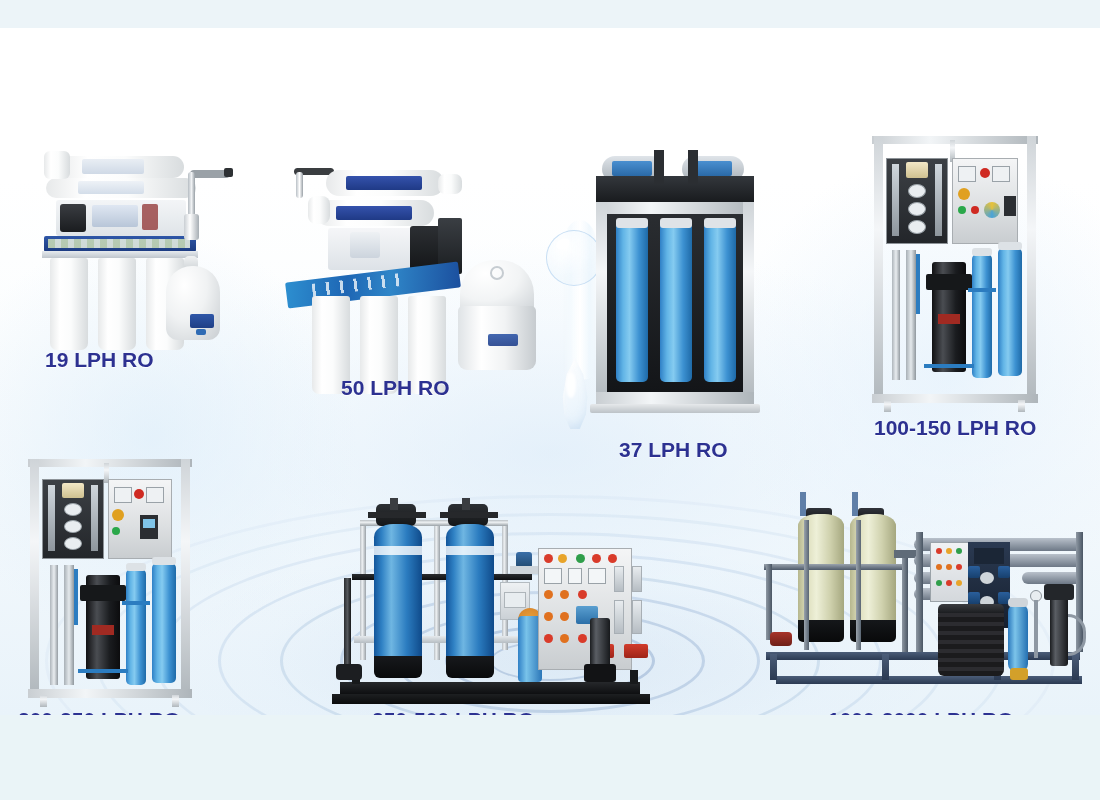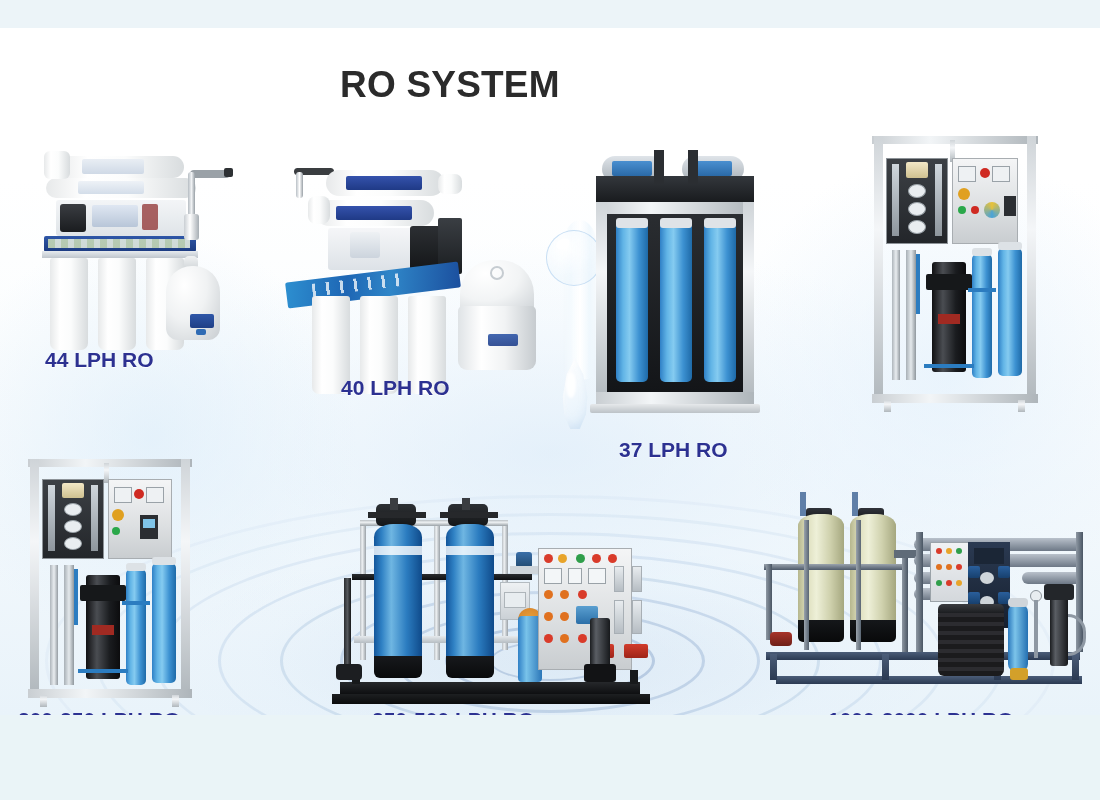--- a/index.html
+++ b/index.html
@@ -229,21 +229,21 @@
       <div class="px" style="left:152px;top:32px;width:40px;height:8px;background:#9aa1a7;border-radius:4px;"></div>
       <div class="px" style="left:150px;top:34px;width:7px;height:44px;background:linear-gradient(to right,#b5bcc2,#f0f2f4,#98a0a6);border-radius:3px;"></div>
       <div class="px" style="left:146px;top:76px;width:15px;height:26px;background:linear-gradient(to right,#c9ced3,#ffffff 40%,#a7aeb4);border-radius:3px;"></div>
       <div class="px" style="left:186px;top:30px;width:9px;height:9px;background:#2e3134;border-radius:2px;"></div>
 
       <div class="px" style="left:146px;top:118px;width:14px;height:14px;background:linear-gradient(to bottom,#f0f2f3,#cfd4d7);border-radius:5px 5px 0 0;"></div>
       <div class="px" style="left:128px;top:128px;width:54px;height:74px;background:radial-gradient(ellipse at 34% 26%,#ffffff 0%,#f0f2f3 45%,#c8cdd1 100%);border-radius:26px 26px 12px 12px;"></div>
       <div class="px" style="left:152px;top:176px;width:24px;height:14px;background:linear-gradient(to bottom,#2f57a8,#1f3f86);border-radius:2px;"></div>
       <div class="px" style="left:158px;top:191px;width:10px;height:6px;background:#2f6bb4;border-radius:2px;"></div>
     </div>
-    <div class="lbl" style="left:45px;top:320px;">44 LPH RO</div>
+    <div class="lbl" style="left:45px;top:320px;">19 LPH RO</div>
 
     <div class="prod" style="left:288px;top:128px;width:230px;height:205px;">
 
       <div class="px" style="left:6px;top:12px;width:40px;height:7px;background:#3a3d40;border-radius:4px;"></div>
       <div class="px" style="left:8px;top:16px;width:7px;height:26px;background:linear-gradient(to right,#b9c0c6,#ffffff,#9aa1a7);border-radius:3px;"></div>
 
       <div class="px hsg-white" style="left:38px;top:14px;width:118px;height:26px;border-radius:13px;"></div>
       <div class="px" style="left:58px;top:20px;width:76px;height:14px;background:linear-gradient(to bottom,#3452ac,#1f3a86);border-radius:2px;"></div>
       <div class="px hsg-white" style="left:150px;top:18px;width:24px;height:20px;border-radius:7px;"></div>
       <div class="px hsg-white" style="left:28px;top:44px;width:118px;height:26px;border-radius:13px;"></div>
@@ -260,21 +260,21 @@
 
       <div class="px hsg-white" style="left:24px;top:140px;width:38px;height:98px;"></div>
       <div class="px hsg-white" style="left:72px;top:140px;width:38px;height:98px;"></div>
       <div class="px hsg-white" style="left:120px;top:140px;width:38px;height:98px;"></div>
 
       <div class="px" style="left:172px;top:104px;width:74px;height:52px;background:radial-gradient(ellipse at 34% 26%,#ffffff 0%,#f2f4f5 50%,#cdd2d6 100%);border-radius:34px 34px 0 0;"></div>
       <div class="px" style="left:202px;top:110px;width:14px;height:14px;border:2px solid #c6ccd1;border-radius:50%;"></div>
       <div class="px" style="left:170px;top:150px;width:78px;height:64px;background:linear-gradient(to right,#dfe3e6,#ffffff 30%,#f1f3f4 60%,#c6cbcf 100%);border-radius:5px 5px 9px 9px;"></div>
       <div class="px" style="left:200px;top:178px;width:30px;height:12px;background:linear-gradient(to bottom,#2f57a8,#21408b);border-radius:2px;opacity:.9;"></div>
     </div>
-    <div class="lbl" style="left:341px;top:348px;">40 LPH RO</div>
+    <div class="lbl" style="left:341px;top:348px;">50 LPH RO</div>
 
     <div class="prod" style="left:596px;top:118px;width:160px;height:275px;">
 
       <div class="px" style="left:6px;top:10px;width:62px;height:26px;background:linear-gradient(to bottom,#dfe4e9,#a9b1b8);border-radius:13px;"></div>
       <div class="px" style="left:16px;top:15px;width:40px;height:15px;background:linear-gradient(to bottom,#4a8fd0,#2a6aa8);border-radius:2px;"></div>
       <div class="px" style="left:86px;top:10px;width:62px;height:26px;background:linear-gradient(to bottom,#dfe4e9,#a9b1b8);border-radius:13px;"></div>
       <div class="px" style="left:96px;top:15px;width:40px;height:15px;background:linear-gradient(to bottom,#4a8fd0,#2a6aa8);border-radius:2px;"></div>
       <div class="px" style="left:0px;top:30px;width:158px;height:28px;background:linear-gradient(to bottom,#33373c,#17191c);"></div>
       <div class="px" style="left:58px;top:4px;width:10px;height:34px;background:#2b2e32;"></div>
       <div class="px" style="left:92px;top:4px;width:10px;height:34px;background:#2b2e32;"></div>
@@ -333,20 +333,21 @@
       <div class="px" style="left:100px;top:120px;width:20px;height:8px;background:#dde2e6;border-radius:3px;"></div>
       <div class="px" style="left:126px;top:114px;width:24px;height:8px;background:#dde2e6;border-radius:3px;"></div>
 
       <div class="px" style="left:44px;top:126px;width:4px;height:60px;background:#2b7cc0;"></div>
       <div class="px" style="left:96px;top:160px;width:28px;height:4px;background:#2b7cc0;"></div>
       <div class="px" style="left:52px;top:236px;width:50px;height:4px;background:#2b7cc0;"></div>
 
       <div class="px frame-bar-v" style="left:12px;top:272px;width:7px;height:12px;"></div>
       <div class="px frame-bar-v" style="left:146px;top:272px;width:7px;height:12px;"></div>
     </div>
+    <div class="lbl" style="left:874px;top:388px;">100-150 LPH RO</div>
 
     <div class="prod" style="left:28px;top:425px;width:168px;height:255px;">
       <div class="px frame-bar" style="left:0px;top:6px;width:164px;height:8px;"></div>
       <div class="px frame-bar-v" style="left:2px;top:6px;width:9px;height:236px;"></div>
       <div class="px frame-bar-v" style="left:153px;top:6px;width:9px;height:236px;"></div>
       <div class="px frame-bar" style="left:0px;top:236px;width:164px;height:9px;"></div>
       <div class="px frame-bar-v" style="left:76px;top:10px;width:5px;height:20px;"></div>
 
       <div class="px panel-dark" style="left:14px;top:26px;width:62px;height:80px;"></div>
       <div class="px" style="left:20px;top:32px;width:7px;height:66px;background:linear-gradient(to bottom,#cfd6dc,#8e969d);"></div>
@@ -518,19 +519,18 @@
 
       <div class="px" style="left:288px;top:112px;width:18px;height:74px;background:linear-gradient(to right,#1b1d20,#5a5e64 30%,#17191c);border-radius:3px;"></div>
       <div class="px" style="left:282px;top:104px;width:30px;height:16px;background:#23262a;border-radius:3px;"></div>
       <div class="px" style="left:306px;top:134px;width:18px;height:42px;border:3px solid #8e98a3;border-left:none;border-radius:0 20px 20px 0;"></div>
 
       <div class="px" style="left:268px;top:110px;width:12px;height:12px;border-radius:50%;background:#e8edf0;border:1px solid #8b939a;"></div>
       <div class="px" style="left:272px;top:120px;width:4px;height:58px;background:#8e98a3;"></div>
     </div>
     <div class="lbl" style="left:828px;top:680px;">1000-2000 LPH RO</div>
 
-    <div class="title" style="top:36px;">RO SYSTEM</div>
 
   </div>
 
   <div class="band-bottom"></div>
 
 </div>
 
 </body></html>

